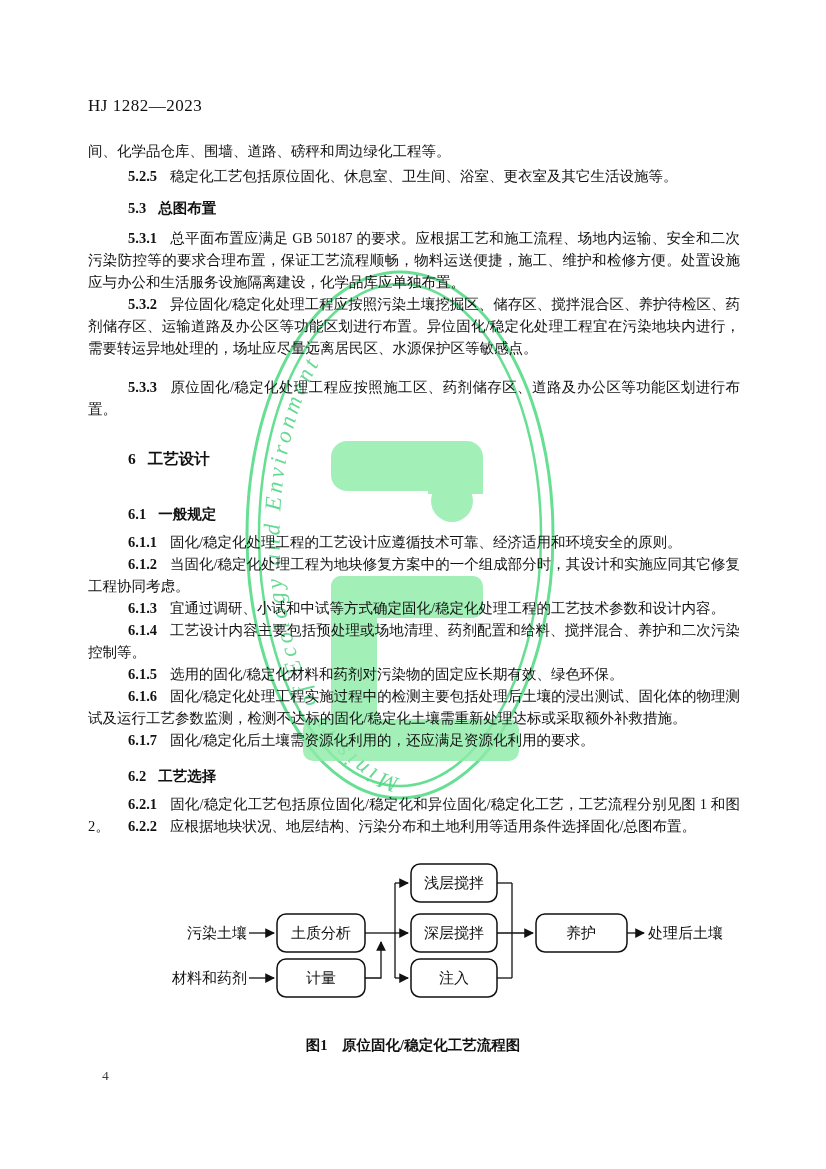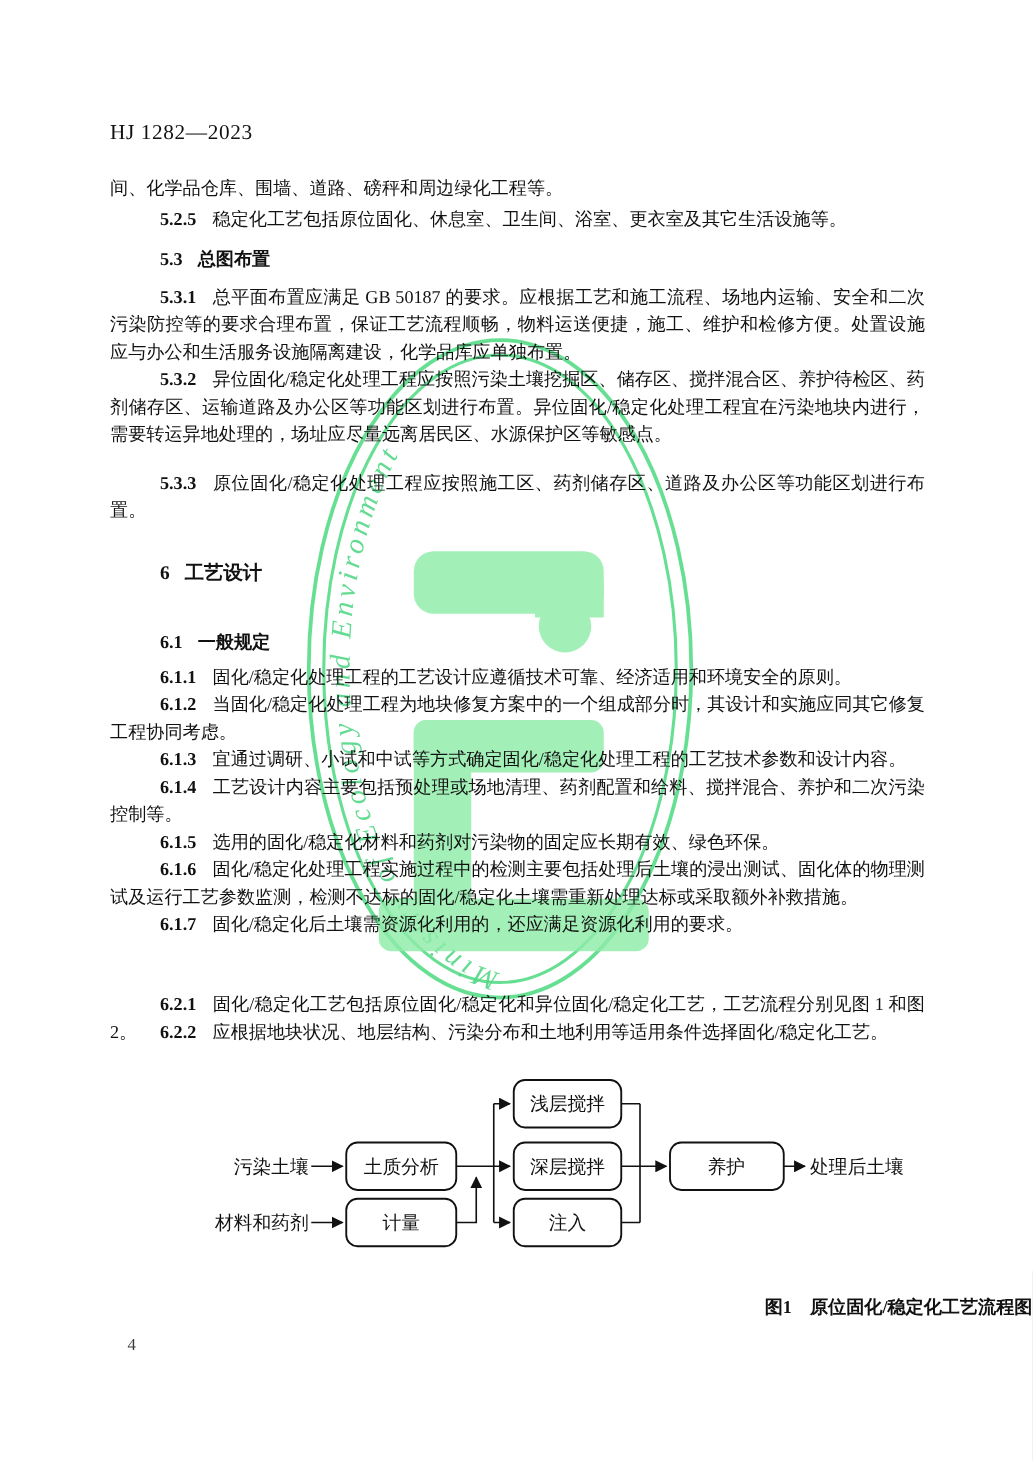--- a/index.html
+++ b/index.html
@@ -9,21 +9,21 @@
   }
   .layer{position:absolute;inset:0;}
   .content{z-index:2;}
   .wm{z-index:1;}
   .hdr{position:absolute;left:88px;top:96px;font-size:17px;font-weight:normal;letter-spacing:.5px;}
   .para{position:absolute;left:88px;width:652px;font-size:14.5px;line-height:22px;text-align:justify;}
   .num{font-weight:bold;margin-right:13px;white-space:nowrap;margin-left:40px;}
   .h{font-weight:bold;}
   .h .num{margin-right:12px;}
   .h1{font-size:15.5px;}
-  .caption{position:absolute;left:0;top:1036px;width:826px;text-align:right;font-weight:bold;font-size:14.5px;}
+  .caption{position:absolute;left:0;top:1036px;width:826px;text-align:center;font-weight:bold;font-size:14.5px;}
   .pagenum{position:absolute;left:102px;top:1068px;font-size:13.5px;color:#3c3c3c;}
   svg text{font-family:"Liberation Serif","DejaVu Serif",serif;}
   .flow{position:absolute;left:150px;top:855px;}
   .wmsvg{position:absolute;left:230px;top:258px;}
 </style>
 </head>
 <body>
 
 <div class="page">
 
@@ -75,24 +75,25 @@
     <div class="para" style="top:597px"><span class="num">6.1.3</span><span>宜通过调研、小试和中试等方式确定固化/稳定化处理工程的工艺技术参数和设计内容。</span></div>
 
     <div class="para" style="top:619px"><span class="num">6.1.4</span><span>工艺设计内容主要包括预处理或场地清理、药剂配置和给料、搅拌混合、养护和二次污染控制等。</span></div>
 
     <div class="para" style="top:663px"><span class="num">6.1.5</span><span>选用的固化/稳定化材料和药剂对污染物的固定应长期有效、绿色环保。</span></div>
 
     <div class="para" style="top:685px"><span class="num">6.1.6</span><span>固化/稳定化处理工程实施过程中的检测主要包括处理后土壤的浸出测试、固化体的物理测试及运行工艺参数监测，检测不达标的固化/稳定化土壤需重新处理达标或采取额外补救措施。</span></div>
 
     <div class="para" style="top:729px"><span class="num">6.1.7</span><span>固化/稳定化后土壤需资源化利用的，还应满足资源化利用的要求。</span></div>
 
+    <div class="para h" style="top:765px"><span class="num">6.2</span><span>工艺选择</span></div>
 
     <div class="para" style="top:793px"><span class="num">6.2.1</span><span>固化/稳定化工艺包括原位固化/稳定化和异位固化/稳定化工艺，工艺流程分别见图 1 和图 2。</span></div>
 
-    <div class="para" style="top:815px"><span class="num">6.2.2</span><span>应根据地块状况、地层结构、污染分布和土地利用等适用条件选择固化/稳定化工艺。</span></div>
+    <div class="para" style="top:815px"><span class="num">6.2.2</span><span>应根据地块状况、地层结构、污染分布和土地利用等适用条件选择固化/总图布置。</span></div>
 
     <svg class="flow" width="600" height="150" viewBox="150 855 600 150">
       <defs>
         <marker id="arr" viewBox="0 0 10 10" refX="9" refY="5" markerWidth="7.5" markerHeight="7.5" orient="auto-start-reverse">
           <path d="M0,0 L10,5 L0,10 z" fill="#111"></path>
         </marker>
       </defs>
       <g stroke="#111" stroke-width="1.3" fill="none">
         <line x1="249" y1="933" x2="274" y2="933" marker-end="url(#arr)"></line>
         <line x1="249" y1="978" x2="274" y2="978" marker-end="url(#arr)"></line>

